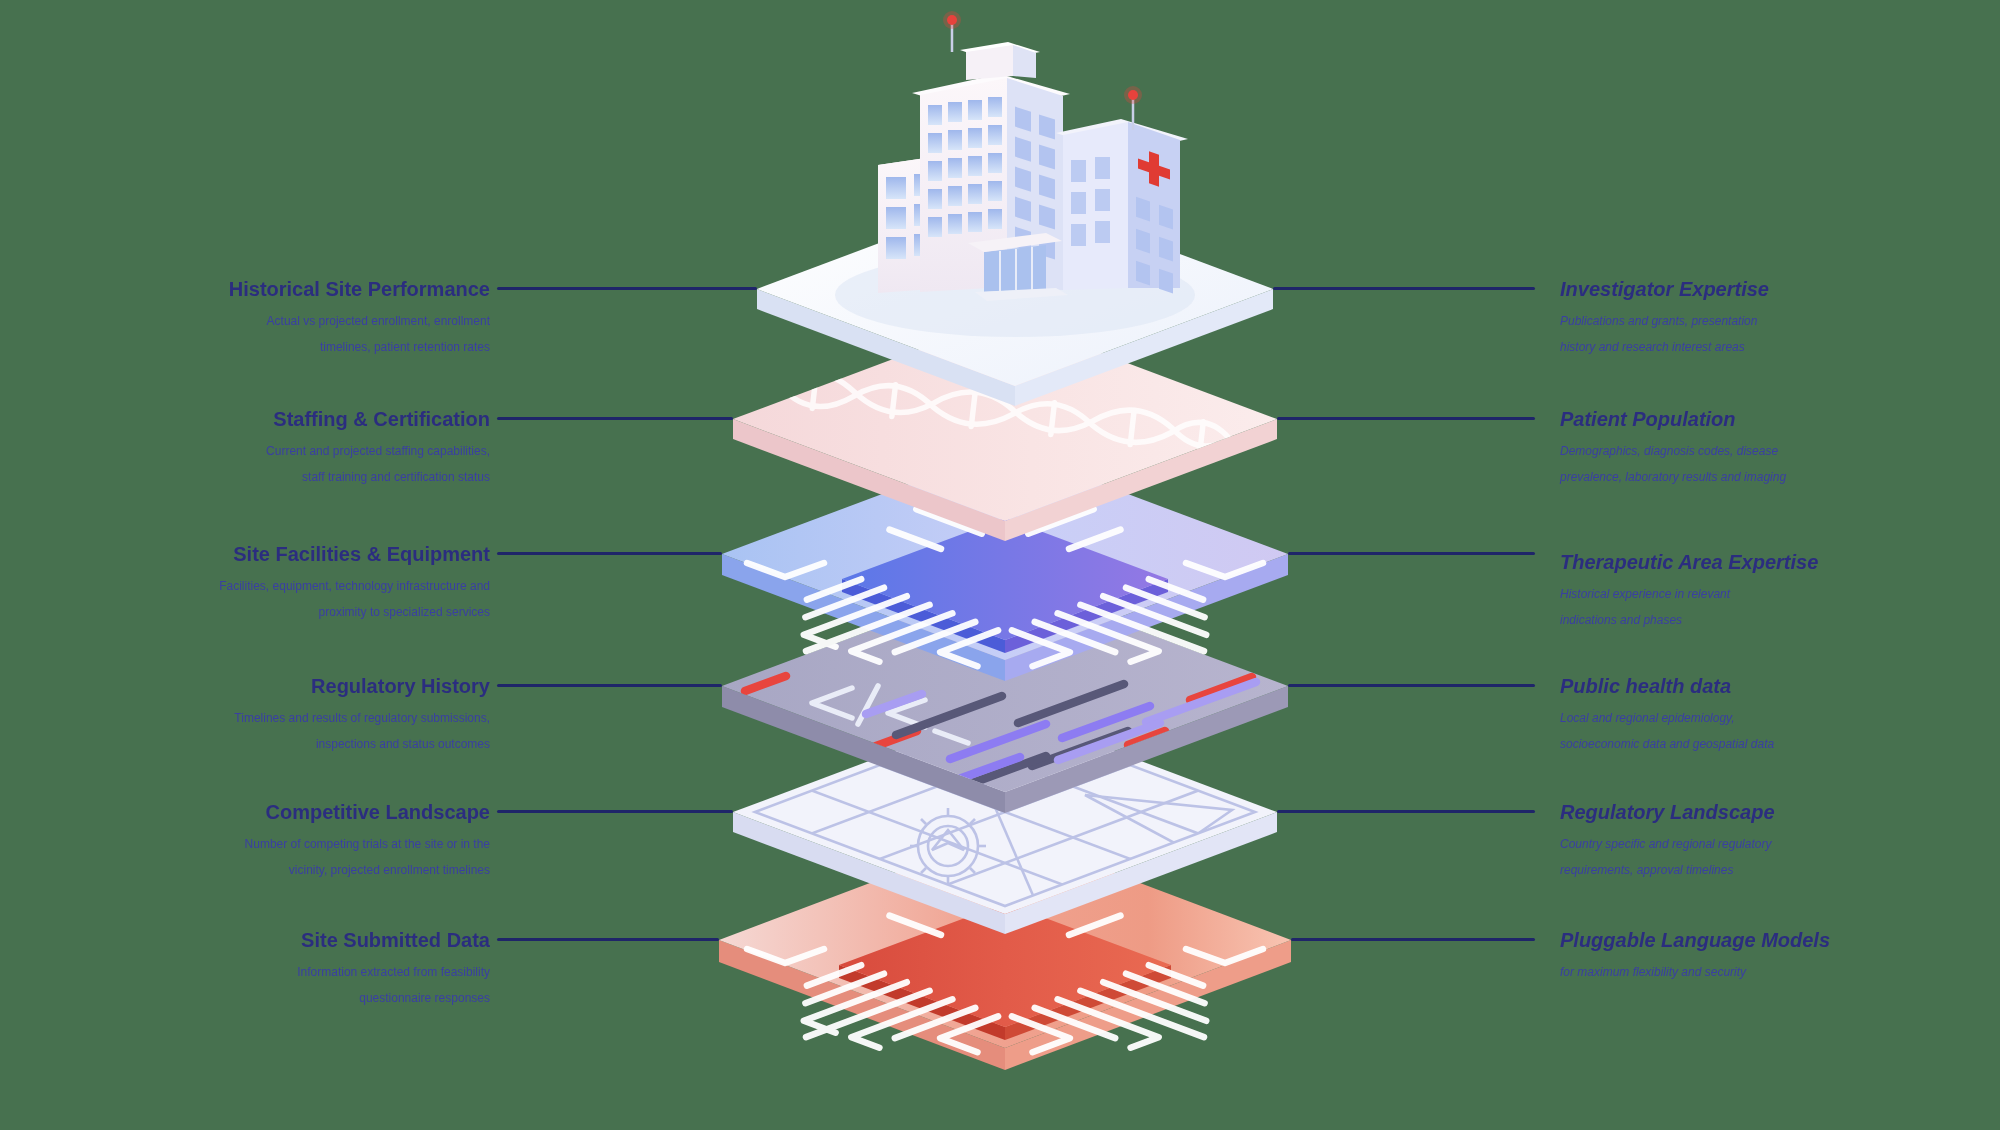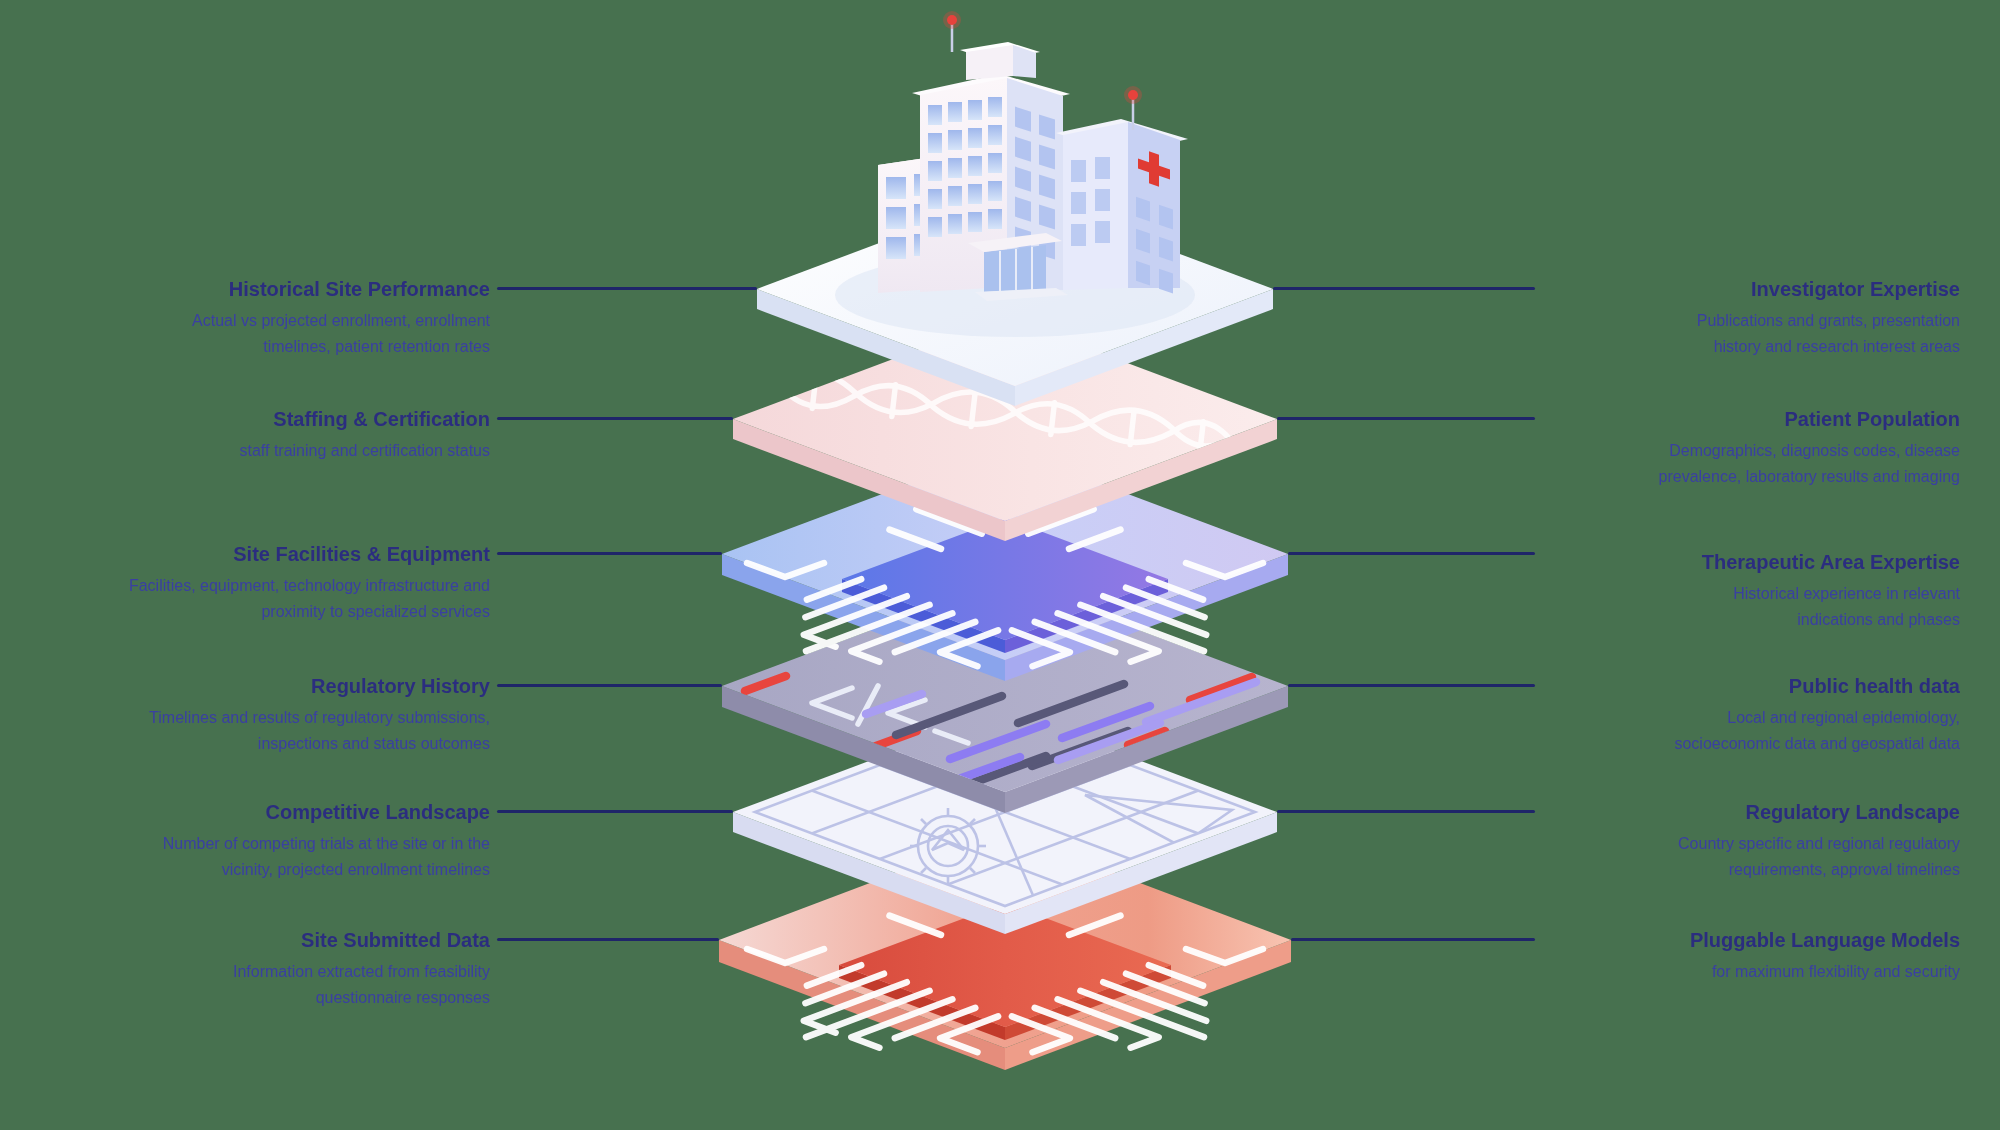--- a/index.html
+++ b/index.html
@@ -1,23 +1,23 @@
 <!DOCTYPE html>
 <html style="--bg: #47714f; --title: #2b2d7f; --body: #3a3fa2; --line: #1f2569;"><head>
 <meta charset="utf-8">
 <style>
   html,body{margin:0;padding:0;}
   body{font-family:"Liberation Sans","DejaVu Sans",sans-serif;}
   .canvas{position:relative;width:2000px;height:1130px;background:var(--bg,#47714f);overflow:hidden;}
   .stack-svg{position:absolute;left:0;top:0;}
   .label-row{position:absolute;width:400px;}
   .label-row.left{left:90px;text-align:right;}
-  .label-row.right{left:1560px;text-align:right;}
+  .label-row.right{left:1560px;text-align:left;font-style:italic;}
   .row-title{margin:0;font-size:20px;line-height:30px;font-weight:700;color:var(--title,#2b2d7f);}
-  .row-desc{margin:4px 0 0 0;font-size:16px;line-height:26px;color:var(--body,#3a3fa2);}
+  .row-desc{margin:4px 0 0 0;font-size:12px;line-height:26px;color:var(--body,#3a3fa2);}
   .row-desc .line{display:block;}
   .connector{position:absolute;height:3px;background:var(--line,#1f2569);border-radius:2px;}
 </style>
 </head>
 <body>
 
 <div class="canvas">
 
 <svg class="stack-svg" width="2000" height="1130" viewBox="0 0 2000 1130">
   <defs>
@@ -333,20 +333,21 @@
 <div class="label-row left" style="top:274px;">
   <h3 class="row-title">Historical Site Performance</h3>
   <p class="row-desc">
     <span class="line">Actual vs projected enrollment, enrollment</span>
     <span class="line">timelines, patient retention rates</span>
   </p>
 </div>
 <div class="label-row left" style="top:404px;">
   <h3 class="row-title">Staffing &amp; Certification</h3>
   <p class="row-desc">
+    <span class="line">Current and projected staffing capabilities,</span>
     <span class="line">staff training and certification status</span>
   </p>
 </div>
 <div class="label-row left" style="top:539px;">
   <h3 class="row-title">Site Facilities &amp; Equipment</h3>
   <p class="row-desc">
     <span class="line">Facilities, equipment, technology infrastructure and</span>
     <span class="line">proximity to specialized services</span>
   </p>
 </div>

